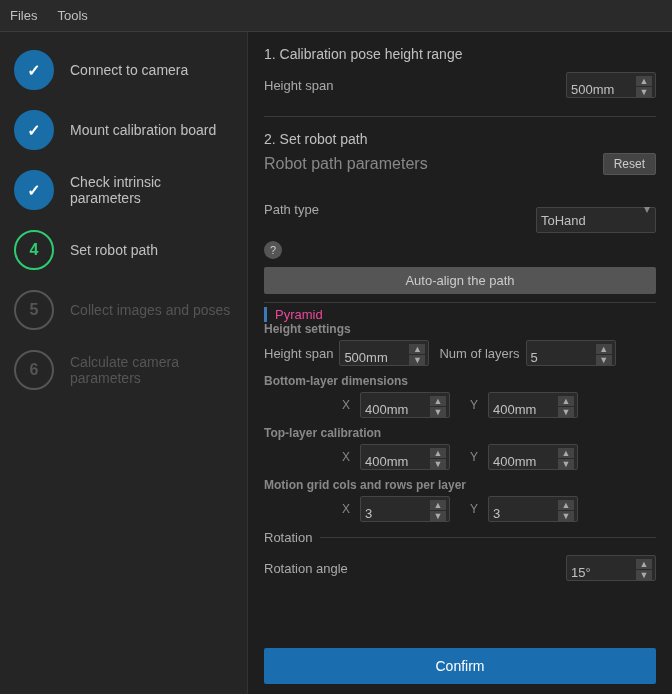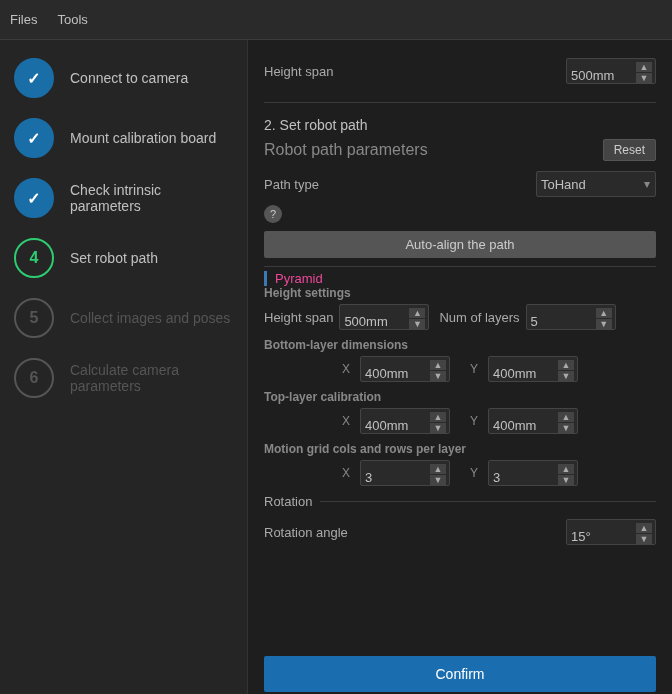--- a/index.html
+++ b/index.html
@@ -10,21 +10,21 @@
       font-size: 13px;
       width: 672px;
       height: 694px;
       overflow: hidden;
     }
     
     .menubar {
       background: #2a2a2a;
       display: flex;
       align-items: center;
-      height: 40px;
+      height: 32px;
       padding: 0 10px;
       gap: 20px;
       border-bottom: 1px solid #3a3a3a;
     }
     .menubar-item {
       color: #c0c0c0;
       font-size: 13px;
       cursor: pointer;
     }
 
@@ -185,20 +185,21 @@
       background: #2a2a2a;
       border: 1px solid #444;
       color: #c0c0c0;
       font-size: 13px;
       height: 26px;
       width: 120px;
       padding: 0 4px;
       border-radius: 2px;
       cursor: pointer;
       appearance: none;
+      margin-top: 22px;
       -webkit-appearance: none;
     }
     .select-wrapper {
       position: relative;
       width: 120px;
     }
     .select-wrapper::after {
       content: '▾';
       position: absolute;
       right: 6px;
@@ -341,20 +342,21 @@
     <div class="sidebar-item">
       <div class="step-circle inactive">6</div>
       <span class="step-label inactive">Calculate camera parameters</span>
     </div>
 
   </div>
 
   <div class="content-panel">
 
     <div>
+      <div class="section-title">1. Calibration pose height range</div>
       <div class="row-field">
         <span class="field-label">Height span</span>
         <div class="spinner-input">
           <input type="text" value="500mm" style="">
           <div class="spinner-arrows">
             <button class="spinner-arrow">▲</button>
             <button class="spinner-arrow">▼</button>
           </div>
         </div>
       </div>

